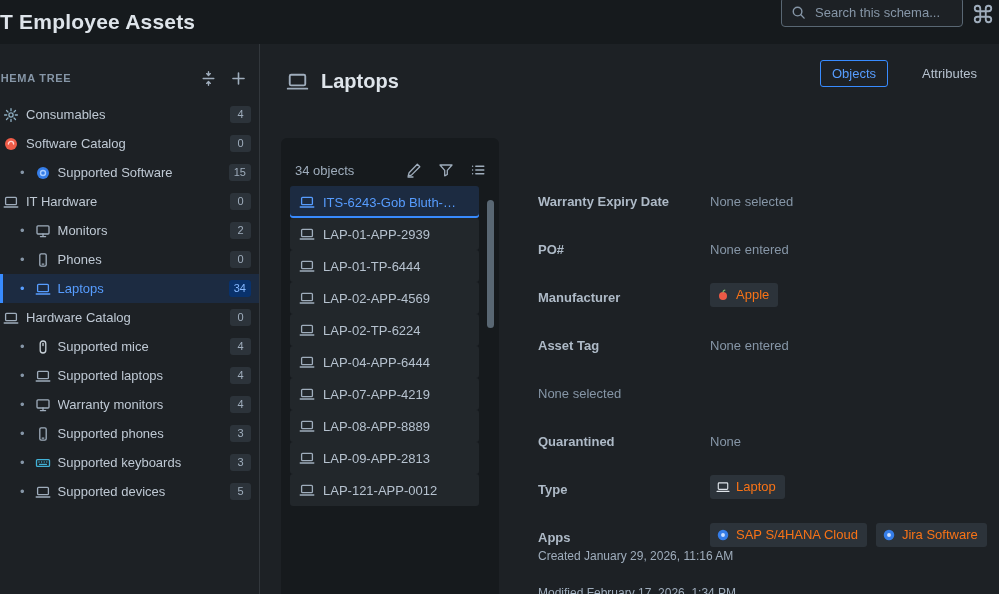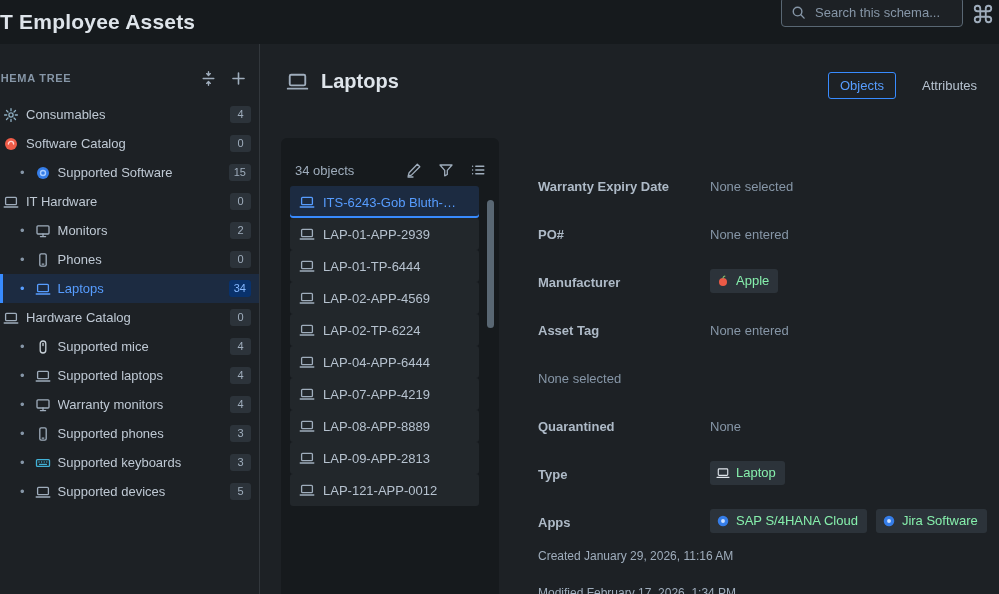--- a/index.html
+++ b/index.html
@@ -34,43 +34,43 @@
   .titem.sel{background:#1c2b41;color:#579dff;box-shadow:inset 3px 0 0 #388bff}
   .titem.sel::before{color:#579dff}
   .titem.sel .ic{color:#579dff}
   .titem.sel .badge{background:#09326c;color:#85b8ff}
 
   
   .main{position:absolute;left:261px;top:44px;right:0;bottom:0;background:#1d2125}
   .mhead{position:absolute;left:25px;top:26px;display:flex;align-items:center;gap:12px}
   .mhead .ic{width:23px;height:23px;color:#9fadbc}
   .mtitle{font-size:20px;font-weight:600;color:#dee4ea}
-  .tabs{position:absolute;right:10px;top:28px;display:flex;gap:14px}
+  .tabs{position:absolute;right:10px;top:16px;display:flex;gap:22px}
   .tabbtn{font-size:13px;padding:5px 11px;border-radius:3px;color:#b6c2cf;cursor:pointer;border:1px solid transparent}
   .tabbtn.sel{border-color:#388bff;color:#579dff}
 
   
   .opanel{position:absolute;left:20px;top:94px;width:218px;bottom:0;background:#161a1d;border-radius:6px 6px 0 0}
   .ophead{display:flex;align-items:center;padding:24px 13px 2px 14px}
   .ocount{font-size:13px;color:#9fadbc}
   .opicons{margin-left:auto;display:flex;gap:16px;color:#9fadbc}
   .opicons svg{width:16px;height:16px;cursor:pointer}
   .olist{padding:6px 20px 0 9px}
   .orow{display:flex;align-items:center;gap:8px;height:32px;margin-bottom:0;background:#22272b;border-radius:3px;padding:0 9px;font-size:13px;color:#b6c2cf;cursor:pointer;overflow:hidden}
   .orow .olabel{white-space:nowrap;overflow:hidden;text-overflow:ellipsis}
   .orow.sel{background:#1c2b41;color:#579dff;box-shadow:inset 0 -2px 0 #388bff}
   .orow.sel .ic{color:#579dff}
   .oscroll{position:absolute;right:5px;top:62px;width:7px;height:128px;background:#596773;border-radius:4px;cursor:pointer}
 
   
   .details{position:absolute;left:277px;top:119px;width:452px}
-  .field{display:flex;align-items:center;min-height:48px}
+  .field{display:flex;align-items:flex-end;min-height:48px}
   .f-label{width:172px;flex:none;font-size:13px;font-weight:700;color:#aebac7;line-height:18px}
   .f-value{font-size:13px;color:#8696a7;line-height:18px;display:flex;gap:9px;flex-wrap:wrap}
-  .tag{display:inline-flex;align-items:center;gap:6px;background:#2c333a;border-radius:3px;padding:3px 9px 3px 6px;color:#86efac;font-size:13px;margin-top:-4px;cursor:pointer;white-space:nowrap}
+  .tag{display:inline-flex;align-items:center;gap:6px;background:#2c333a;border-radius:3px;padding:3px 9px 3px 6px;color:#f97316;font-size:13px;margin-top:-4px;cursor:pointer;white-space:nowrap}
   .tic{width:14px;height:14px;flex:none}
   .meta{font-size:12px;color:#9fadbc;line-height:19px;margin-top:18px}
   .meta.first{margin-top:0}
 </style>
 </head>
 <body>
 
 <svg width="0" height="0" style="position:absolute" aria-hidden="true">
   <defs>
     <symbol id="i-laptop" viewBox="0 0 16 16" fill="none" stroke="currentColor" stroke-width="1.3" stroke-linecap="round" stroke-linejoin="round">

